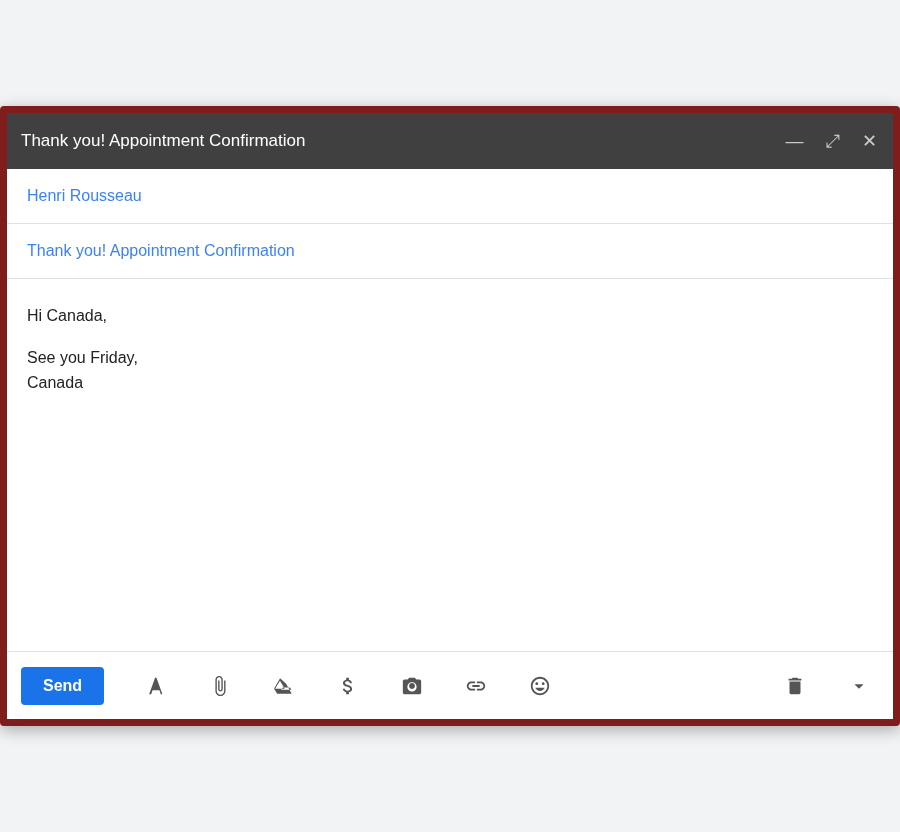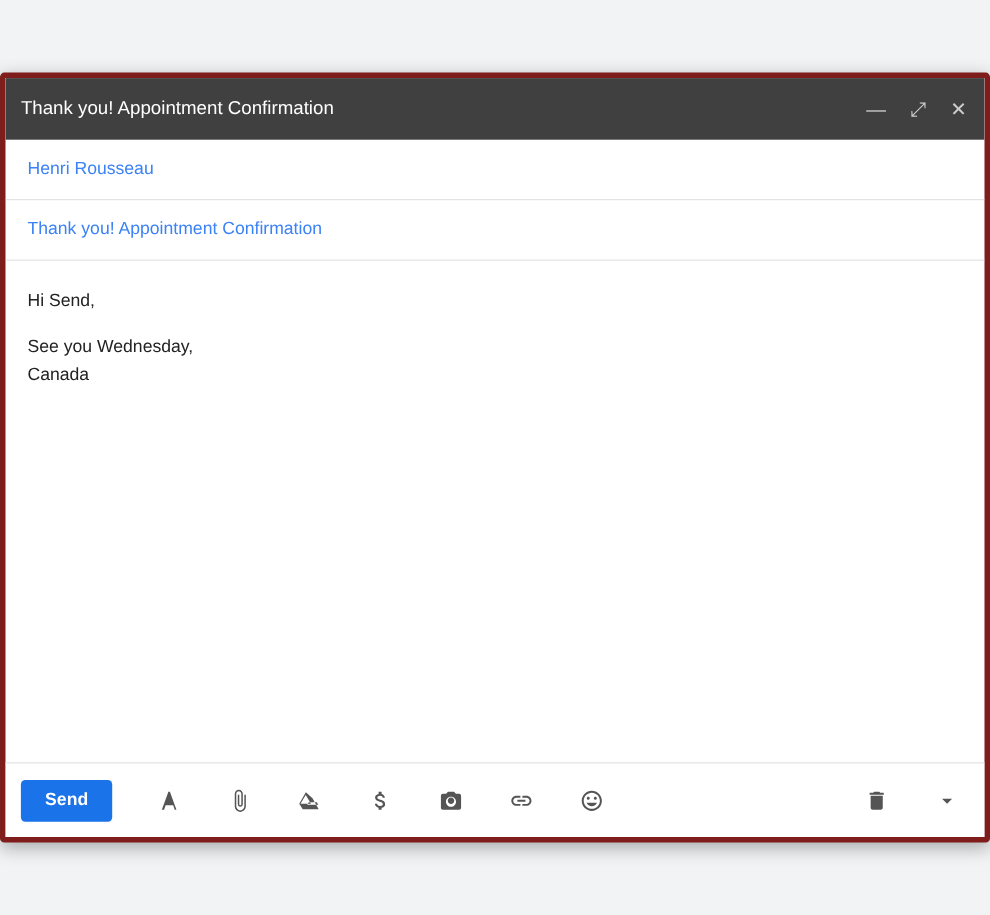--- a/index.html
+++ b/index.html
@@ -9,23 +9,23 @@
       background: #f1f3f4;
       display: flex;
       justify-content: center;
       align-items: center;
       width: 900px;
       height: 832px;
     }
 
     .email-compose-window {
       width: 900px;
-      height: 700px;
+      height: 620px;
       background: #fff;
-      border: 5px solid #7f1d1d;
+      border: 7px solid #7f1d1d;
       border-radius: 4px;
       display: flex;
       flex-direction: column;
       box-shadow: 0 4px 16px rgba(0,0,0,0.3);
       overflow: hidden;
     }
 
     
     .title-bar {
       background: #404040;
@@ -147,23 +147,23 @@
 
   <div class="field-row">
     <span>Henri Rousseau</span>
   </div>
 
   <div class="field-row">
     <span>Thank you! Appointment Confirmation</span>
   </div>
 
   <div class="email-body">
-    <p>Hi Send,</p>
+    <p>Hi Canada,</p>
     <p>
-      <span>See you Wednesday,</span><br>
+      <span>See you Friday,</span><br>
       <span>Canada</span>
     </p>
   </div>
 
   <div class="toolbar">
     <button class="send-btn">Send</button>
 
     <button class="toolbar-icon-btn" title="Font">
       <svg class="icon-svg" viewBox="0 0 24 24">
         <path d="M9.93 13.5h4.14L12 7.98 9.93 13.5zM11 3L4.5 21H6.75l1.49-4.5h7.52l1.49 4.5H19L12.5 3H11z"></path>

